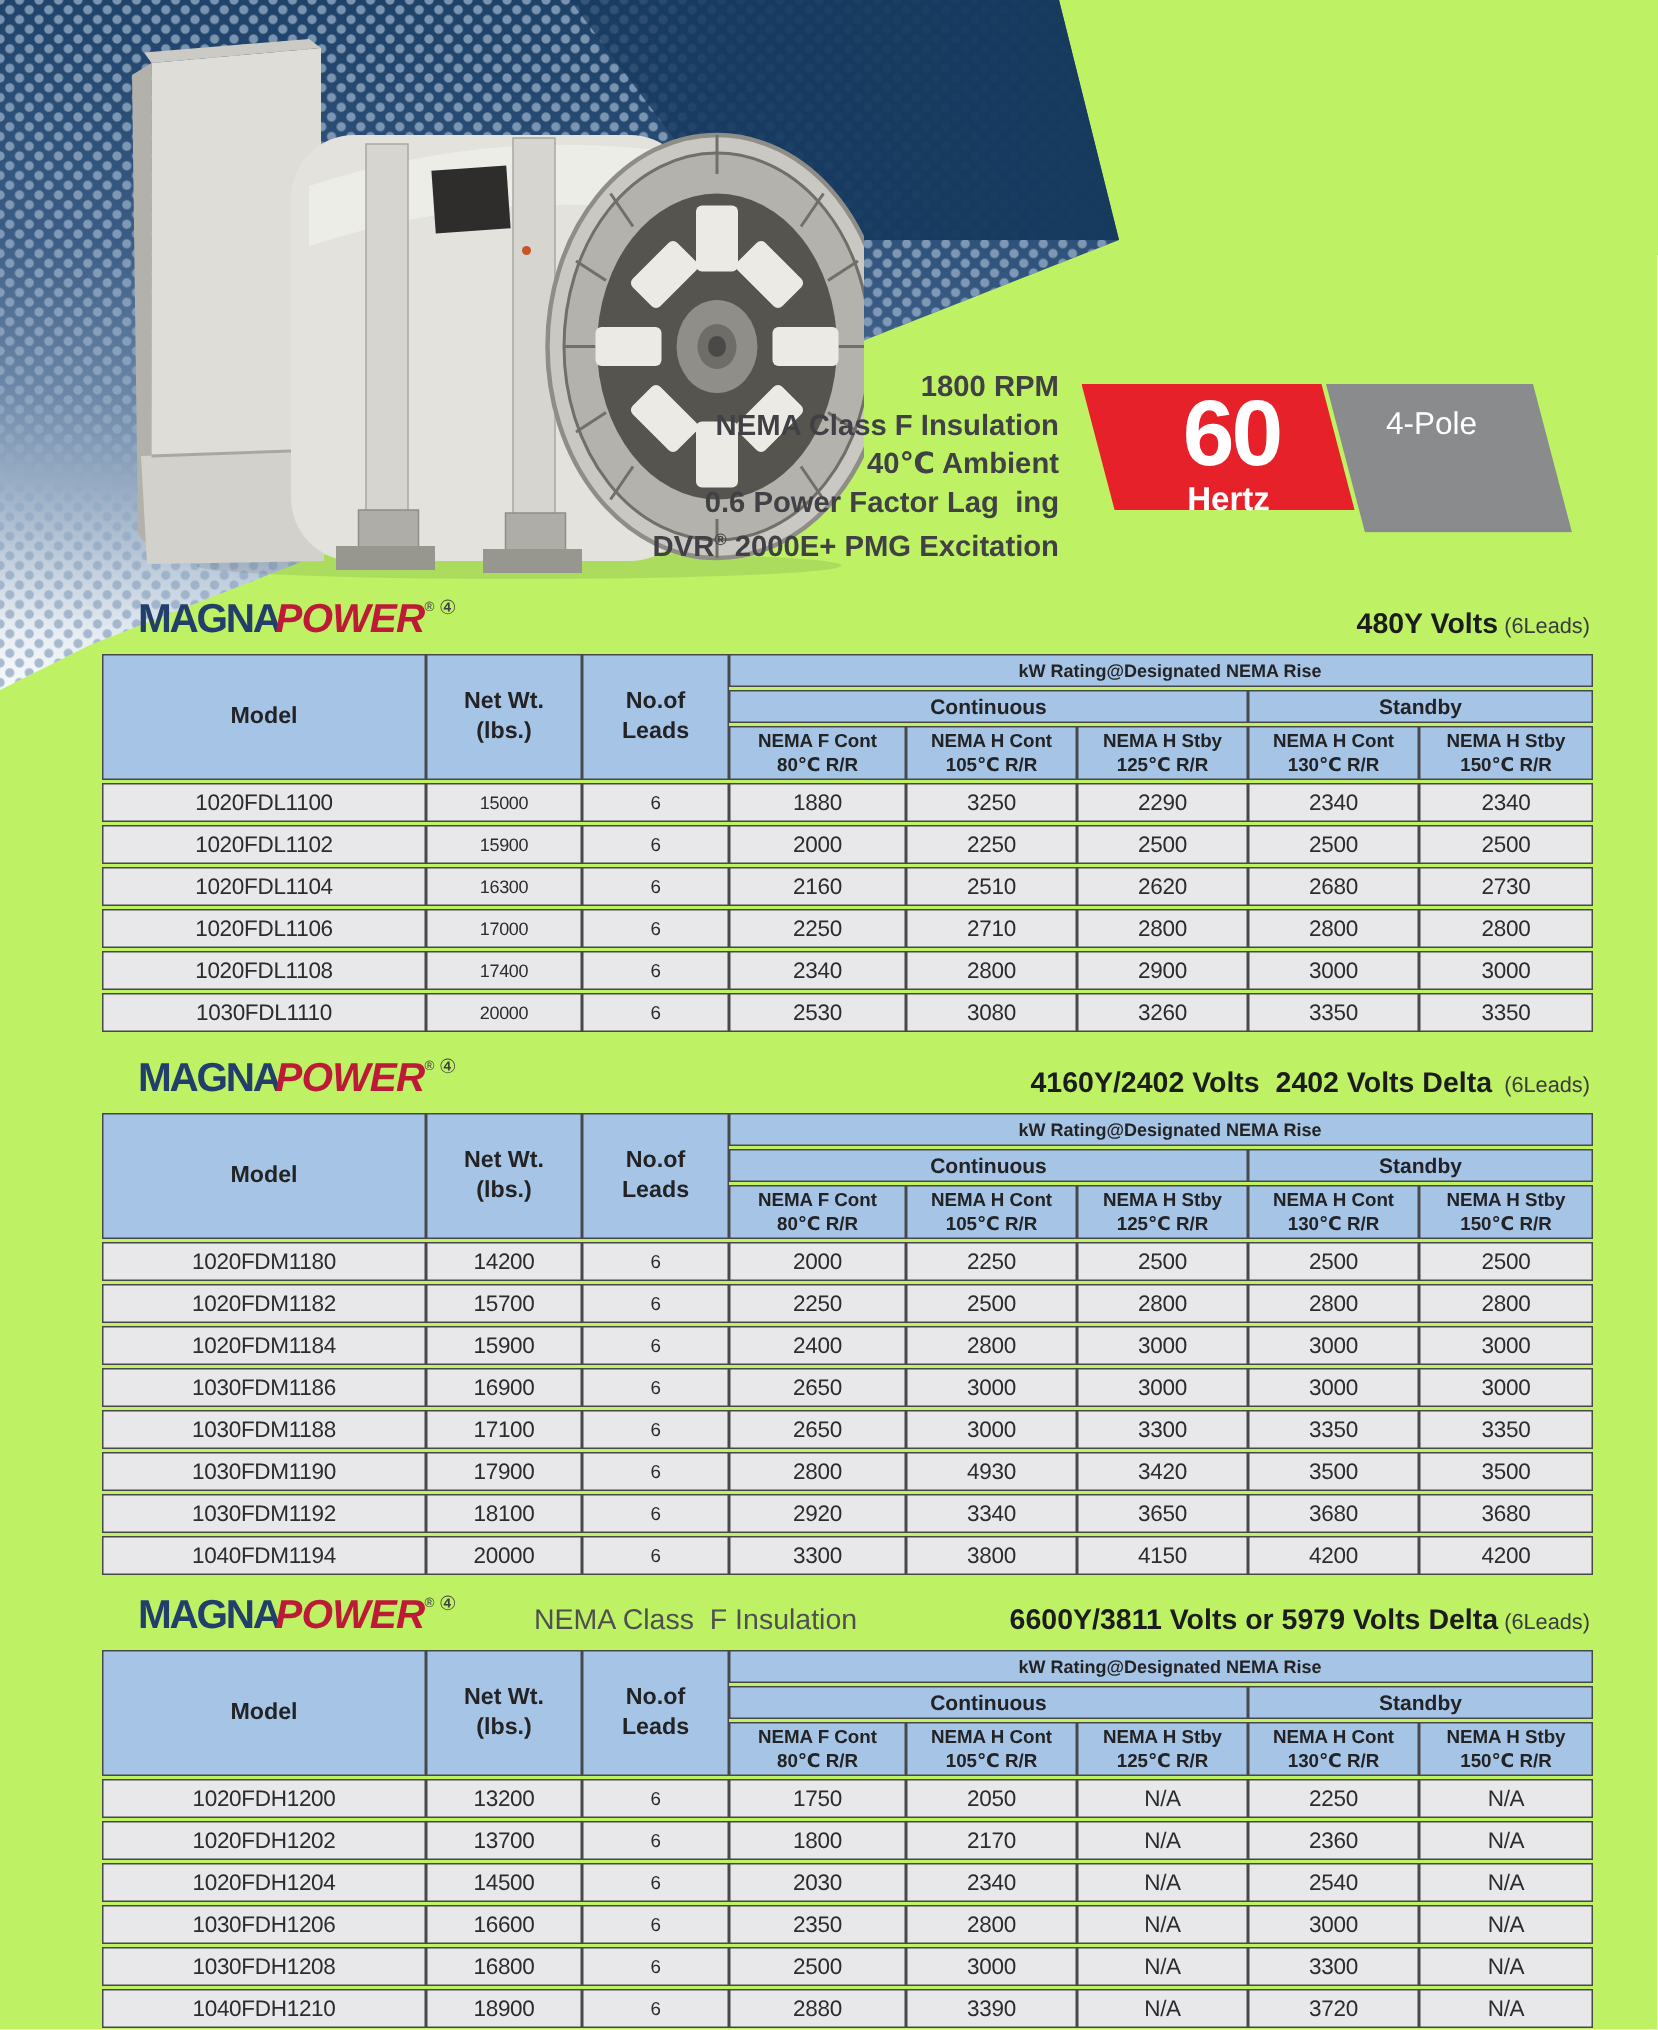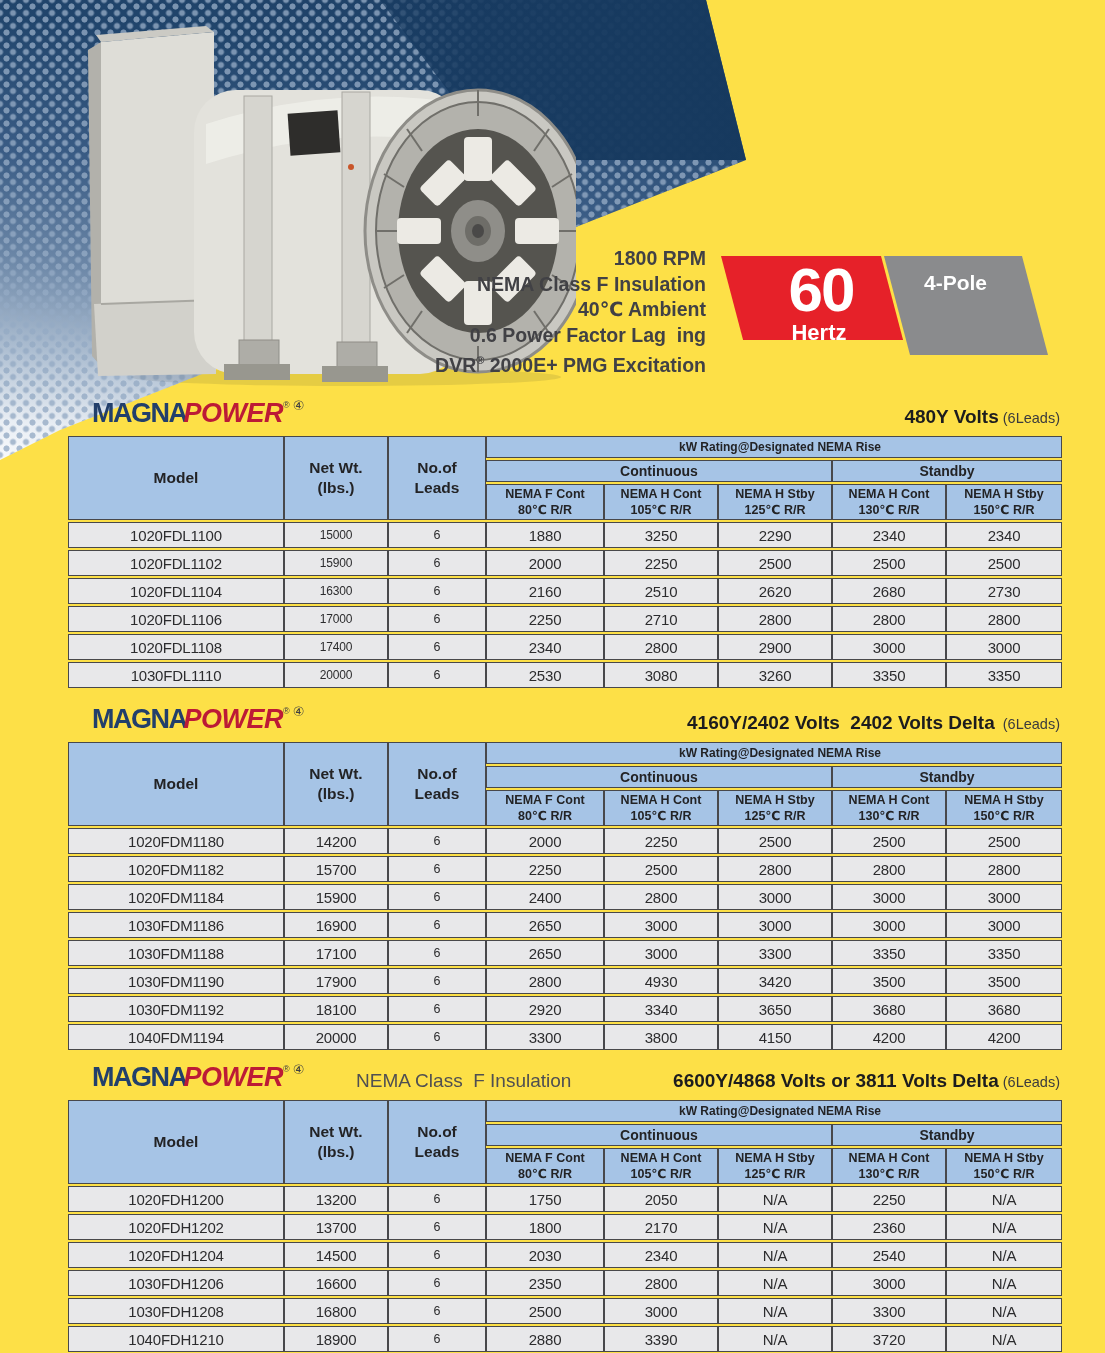--- a/index.html
+++ b/index.html
@@ -1,17 +1,17 @@
 <!DOCTYPE html>
 <html><head>
 <meta charset="utf-8">
 <style>
   html,body{margin:0;padding:0;background:#fff;}
   body{font-family:"Liberation Sans","DejaVu Sans",sans-serif;}
-  #page{position:relative;width:1105px;height:1353px;background:#fde047;overflow:hidden;}
+  #page{position:relative;width:1105px;height:1353px;background:#bef264;overflow:hidden;}
 
   
   .band{position:absolute;left:0;top:0;width:1105px;height:480px;
     clip-path:polygon(0 0,706px 0,746px 160px,60px 430px,0 460px);
     background-image:
       radial-gradient(circle, rgba(148,170,196,0.78) 2.7px, rgba(148,170,196,0) 3.4px),
       radial-gradient(circle, rgba(148,170,196,0.78) 2.7px, rgba(148,170,196,0) 3.4px),
       linear-gradient(186deg,#1b3d63 0%,#21456c 22%,#3a5c85 45%,#6d88a8 63%,#aebfd2 78%,#e9eef4 90%,#ffffff 100%);
     background-size:13px 13px,13px 13px,100% 100%;
     background-position:0 0,6.5px 6.5px,0 0;}
@@ -25,21 +25,21 @@
     color:#414145;font-weight:bold;font-size:19.5px;line-height:25.5px;}
   .spec-block div{white-space:pre;}
   .spec-sup{font-size:11px;vertical-align:super;}
 
   .freq-badge{position:absolute;left:721px;top:256px;width:186px;height:84px;
     clip-path:polygon(0 0,160px 0,186px 99px,26px 99px);color:#fff;font-weight:bold;}
   .freq-num{font-size:62px;line-height:58px;margin-top:5px;text-align:center;padding-left:14px;letter-spacing:-2px;}
   .freq-unit{font-size:22px;line-height:24px;margin-top:2px;text-align:center;padding-left:10px;}
 
   .pole-badge{position:absolute;left:884px;top:256px;width:164px;height:99px;
-    clip-path:polygon(0 0,138px 0,164px 99px,26px 99px);color:#fff;font-weight:bold;}
+    clip-path:polygon(0 0,138px 0,164px 99px,26px 99px);color:#fff;font-weight:normal;}
   .pole1{font-size:21px;padding-left:40px;margin-top:15px;}
   .pole2{font-size:21px;padding-left:54px;margin-top:5px;}
 
   
   .sec{position:absolute;left:68px;width:994px;}
   #sec1{top:392px;} #sec2{top:698px;} #sec3{top:1056px;}
   .sec-head{position:relative;height:42px;}
   .logo{position:absolute;left:24px;bottom:2px;white-space:nowrap;line-height:30px;}
   .logo-magna{font-size:27px;font-weight:bold;letter-spacing:-1.5px;color:#223f6b;}
   .logo-power{font-size:27px;font-weight:bold;font-style:italic;letter-spacing:-0.5px;color:#bc1a36;margin-left:-3px;}
@@ -401,21 +401,21 @@
             <td>4200</td>
           </tr>
         </tbody>
     </table>
   </div>
 
   <div class="sec" id="sec3">
     <div class="sec-head">
       <div class="logo"><span class="logo-magna">MAGNA</span><span class="logo-power">POWER</span><span class="logo-reg">®</span><span class="logo-c4">④</span></div>
       <div class="mid-note">NEMA Class  F Insulation</div>
-      <div class="sec-title"><span class="tb">6600Y/4868 Volts or 3811 Volts Delta</span><span class="tn"> (6Leads)</span></div>
+      <div class="sec-title"><span class="tb">6600Y/3811 Volts or 5979 Volts Delta</span><span class="tn"> (6Leads)</span></div>
     </div>
     <table id="t3">
       <colgroup>
           <col style="width:216px">
           <col style="width:104px">
           <col style="width:98px">
           <col style="width:118px">
           <col style="width:114px">
           <col style="width:114px">
           <col style="width:114px">

